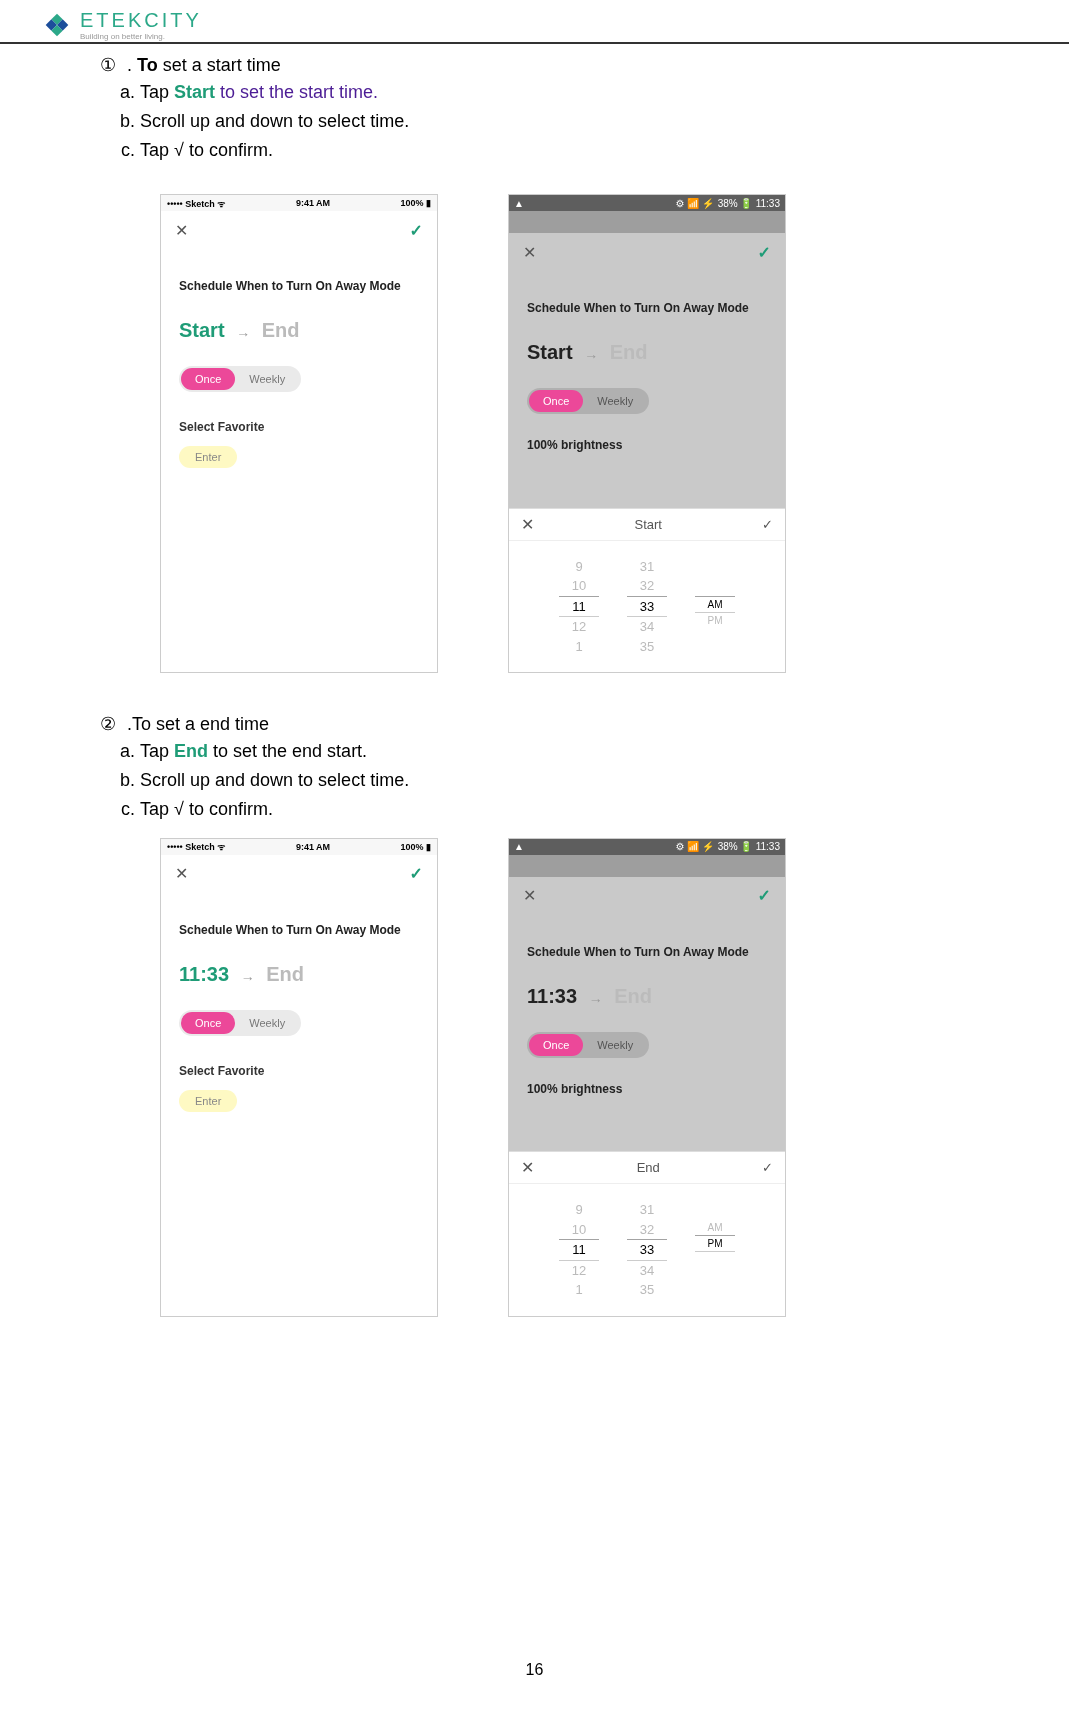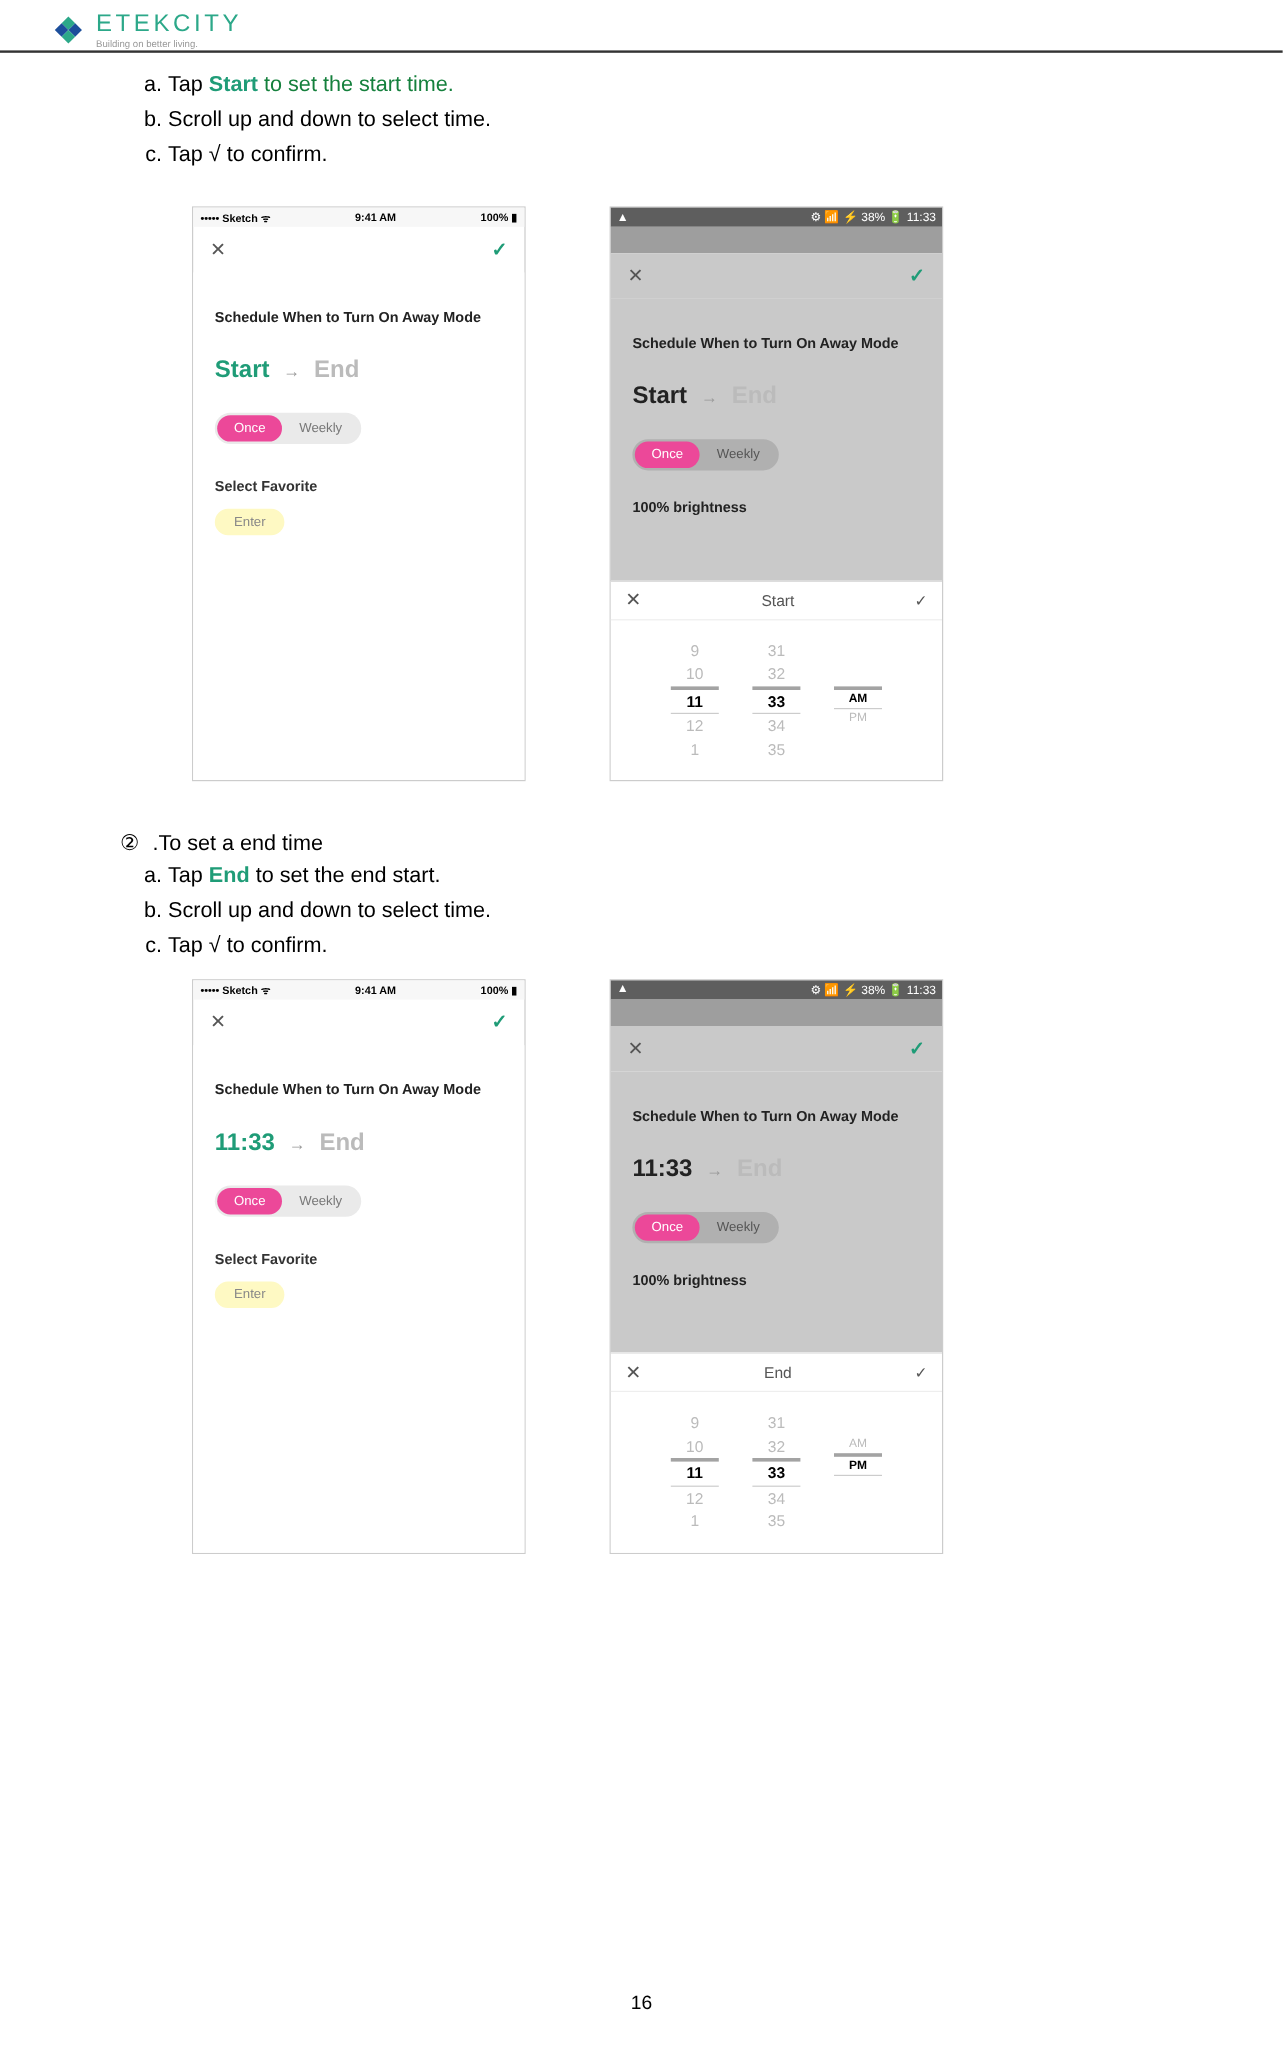--- a/index.html
+++ b/index.html
@@ -51,21 +51,21 @@
     .sublist {
       padding-left: 80px;
       margin-top: 2px;
     }
     .sublist li {
       list-style: lower-alpha;
       font-size: 18px;
       line-height: 1.6;
     }
     .li-text { color: #000; }
-    .li-text .greyspan { color:#15803d; }
+    .li-text .greyspan { color:#4c1d95; }
     .green-kw { color: #1F9C77; font-weight: bold; }
     .screens-row {
       display: flex;
       gap: 70px;
       padding: 30px 0 10px 100px;
     }
     .phone-shell {
       width: 278px;
       height: 479px;
       border: 1px solid #ccc;
@@ -172,21 +172,21 @@
       display:flex;
       justify-content:center;
       gap: 28px;
       padding: 16px 0;
       font-size:13px;
       color:#bbb;
       line-height:1.5;
       position:relative;
     }
     .wheel-col { text-align:center; width:40px; }
-    .wheel-col .sel { color:#000; font-weight:700; border-top:3px solid #a3a3a3; border-bottom:1px solid #ccc; }
+    .wheel-col .sel { color:#000; font-weight:400; border-top:1px solid #a3a3a3; border-bottom:1px solid #ccc; }
     .ampm-col { width:40px; }
     .page-number {
       position:absolute;
       bottom: 30px;
       width:100%;
       text-align:center;
       font-size:16px;
     }
     .android-body .start-end-row, .android-body .sched-title, .android-body .fav-label, .android-body .bright-label {
       color:#222;
@@ -212,20 +212,26 @@
     </svg>
   </div>
   <div>
     <div class="brand-name">ETEKCITY</div>
     <div class="brand-tagline">Building on better living.</div>
   </div>
 </div>
 
 <div class="content">
 
+  <div class="spacer">
+    <span class="circled-num">①</span>
+    <span class="section-heading">
+      <span> . </span><b>To</b><span> set a start time</span>
+    </span>
+  </div>
   <ol class="sublist">
     <li><span class="li-text"><span>Tap </span><span class="green-kw">Start</span><span class="greyspan"> to set the start time.</span></span></li>
     <li><span>Scroll up and down to select time.</span></li>
     <li><span>Tap </span><span>√</span><span> to confirm.</span></li>
   </ol>
 
   <div class="screens-row">
 
     <div class="phone-shell">
       <div class="ios-status">

